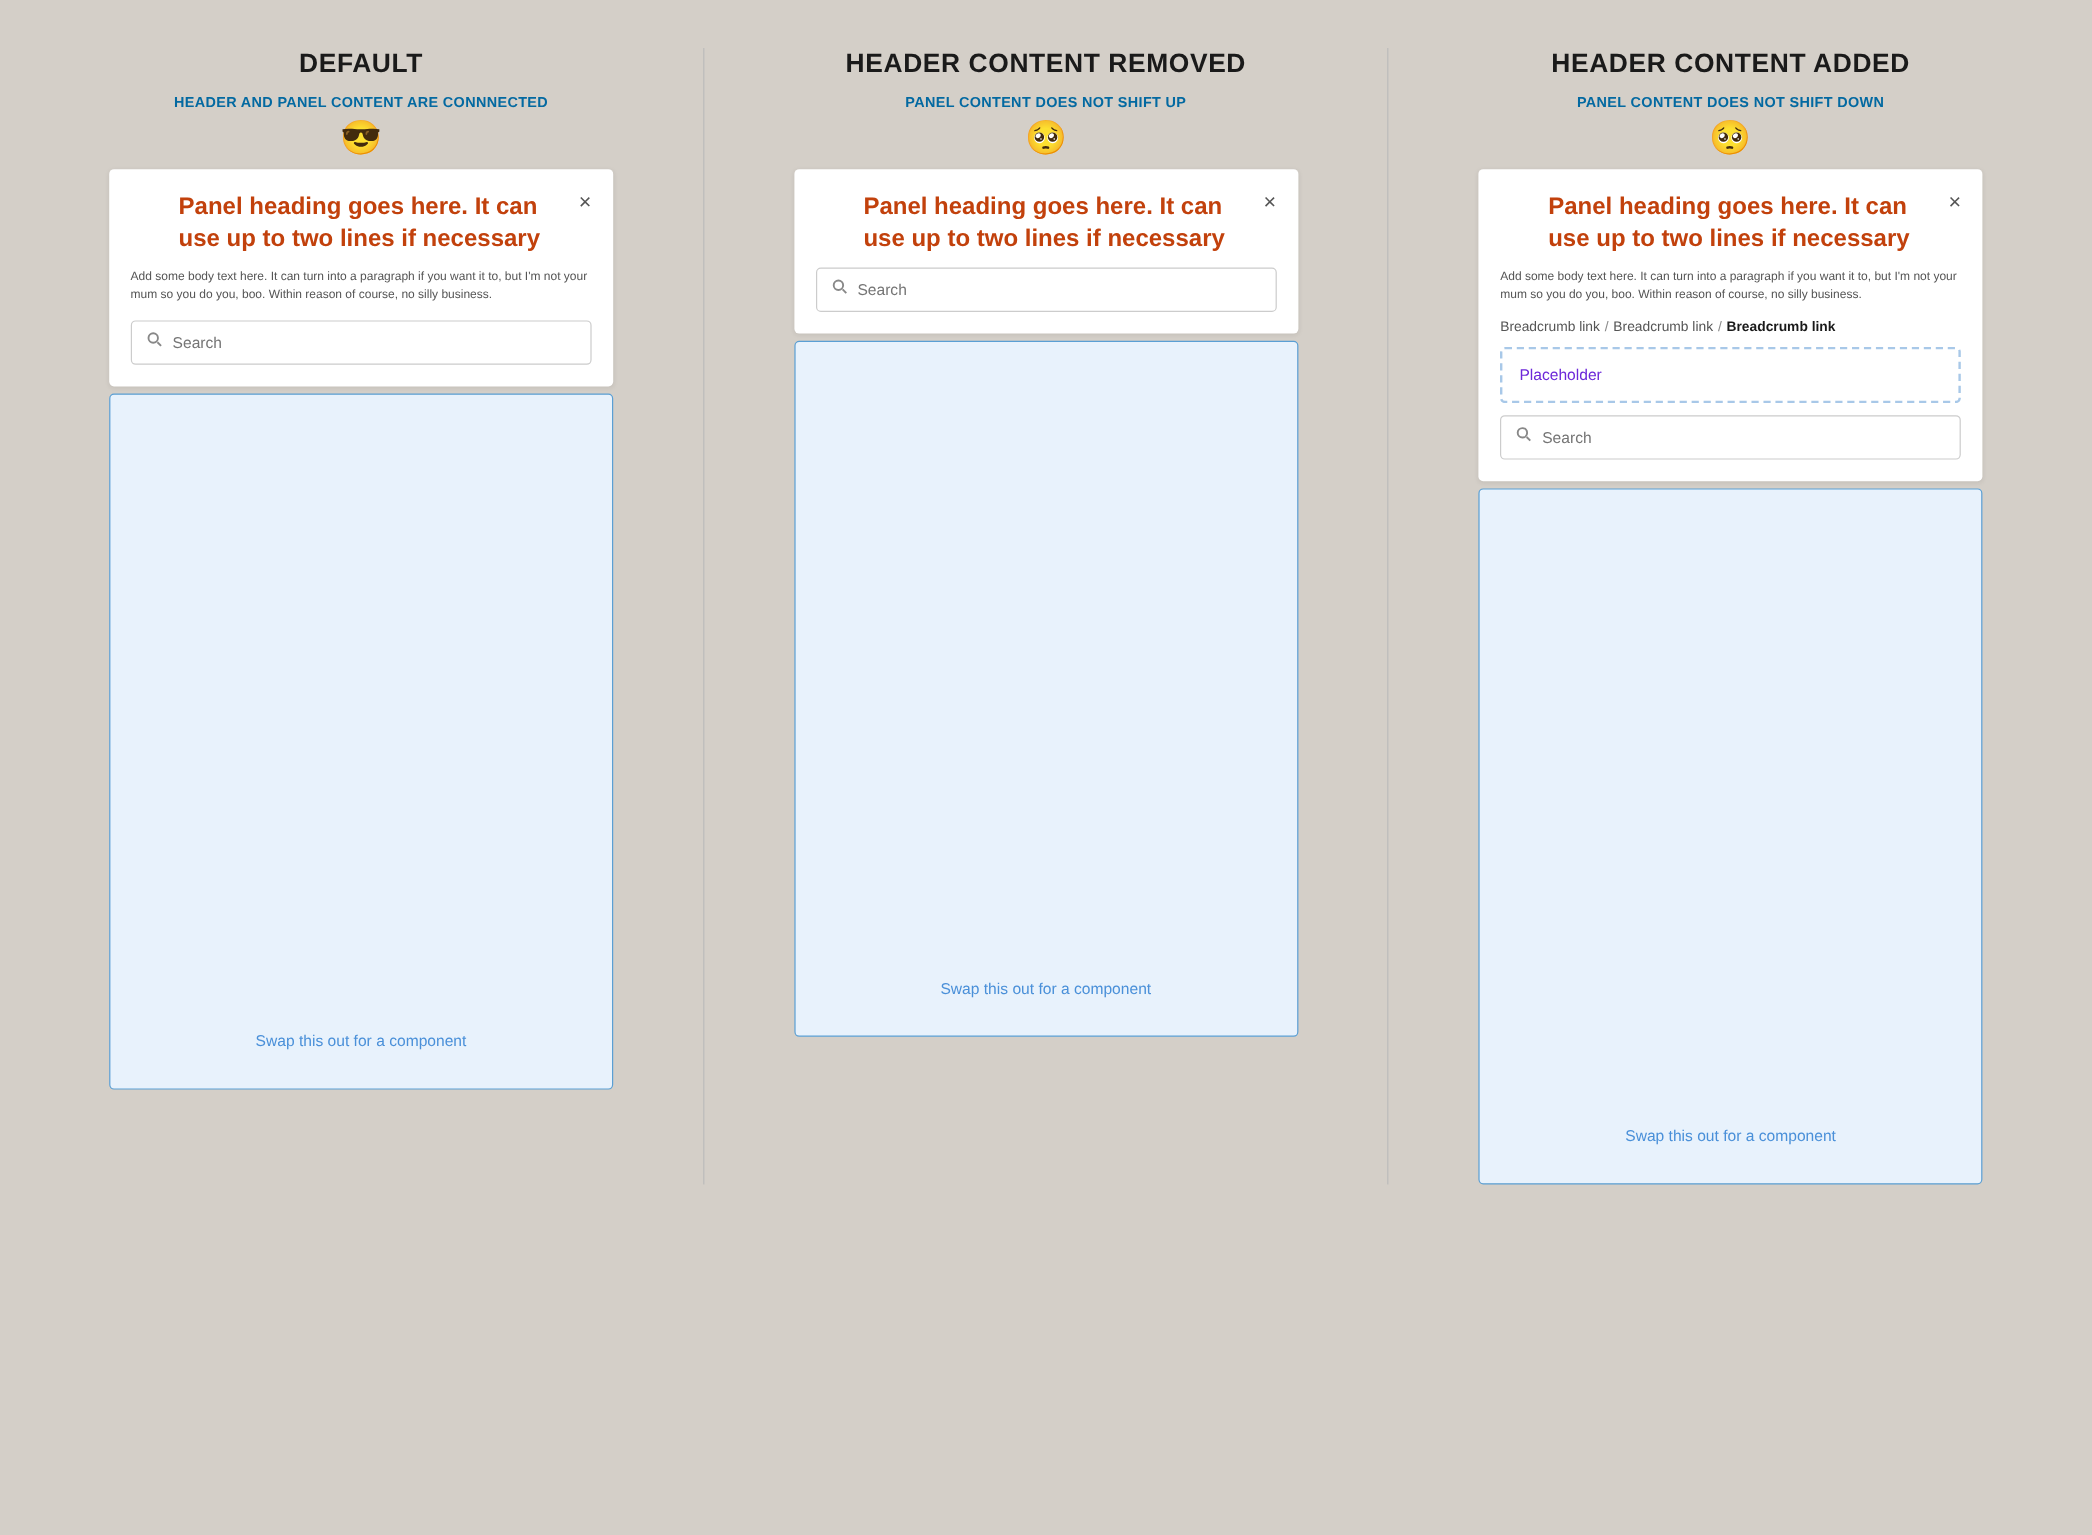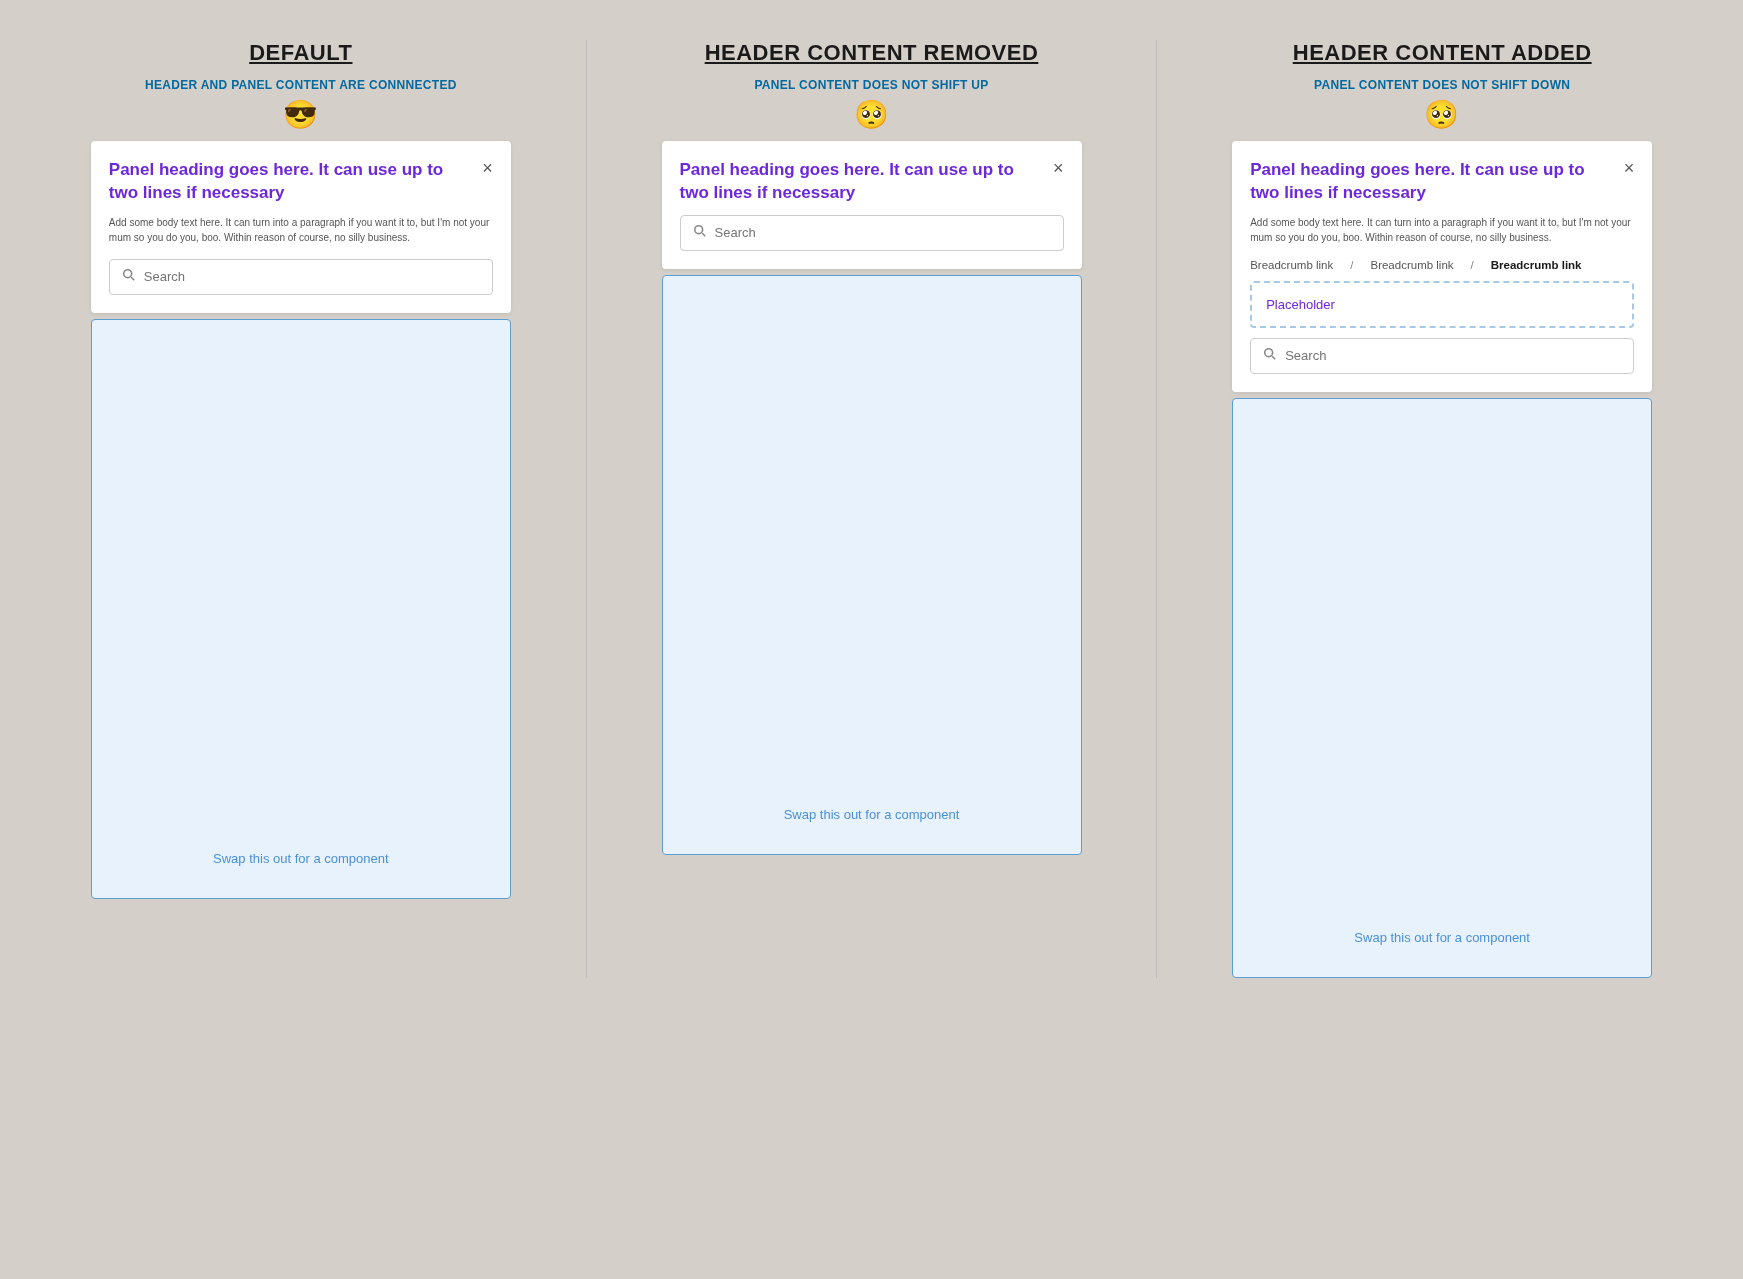--- a/index.html
+++ b/index.html
@@ -30,21 +30,20 @@
     }
 
     .column-title {
       font-size: 22px;
       font-weight: 900;
       text-align: center;
       color: #1a1a1a;
       margin-bottom: 12px;
       letter-spacing: 0.5px;
       text-transform: uppercase;
-      text-decoration: underline;
     }
 
     .column-subtitle {
       font-size: 12px;
       font-weight: 700;
       text-align: center;
       color: #0369a1;
       text-transform: uppercase;
       letter-spacing: 0.3px;
       margin-bottom: 6px;
@@ -70,26 +69,27 @@
     }
 
     .panel-header-row {
       display: flex;
       justify-content: space-between;
       align-items: flex-start;
       margin-bottom: 10px;
     }
 
     .panel-heading {
-      font-size: 17px;
+      font-size: 20px;
       font-weight: 700;
-      color: #6d28d9;
+      color: #c2410c;
       line-height: 1.35;
       flex: 1;
       padding-right: 16px;
+      margin-left: 40px;
     }
 
     .close-btn {
       background: none;
       border: none;
       font-size: 18px;
       color: #555;
       cursor: pointer;
       padding: 0;
       line-height: 1;
@@ -103,21 +103,21 @@
       margin-bottom: 14px;
     }
 
     
     .breadcrumb {
       font-size: 11.5px;
       color: #555;
       margin-bottom: 10px;
       display: flex;
       align-items: center;
-      gap: 17px;
+      gap: 4px;
     }
 
     .breadcrumb-link {
       color: #555;
       text-decoration: none;
     }
 
     .breadcrumb-link.active {
       font-weight: 700;
       color: #1a1a1a;

